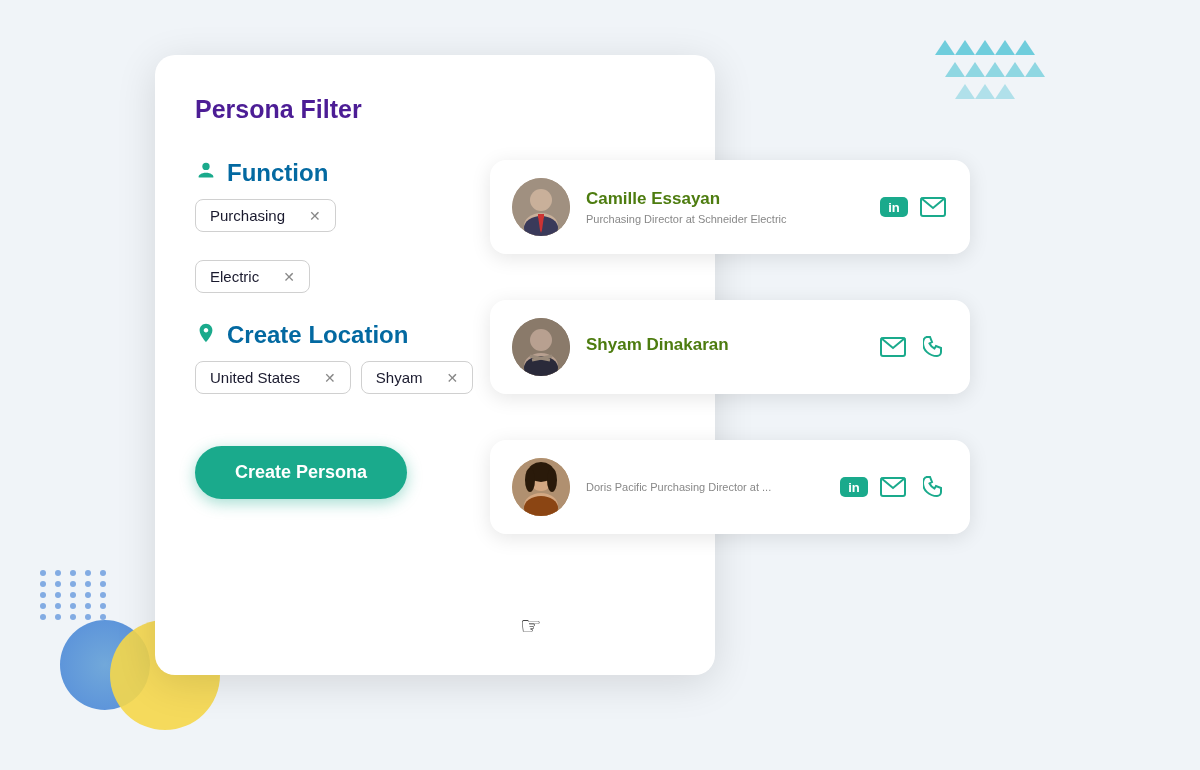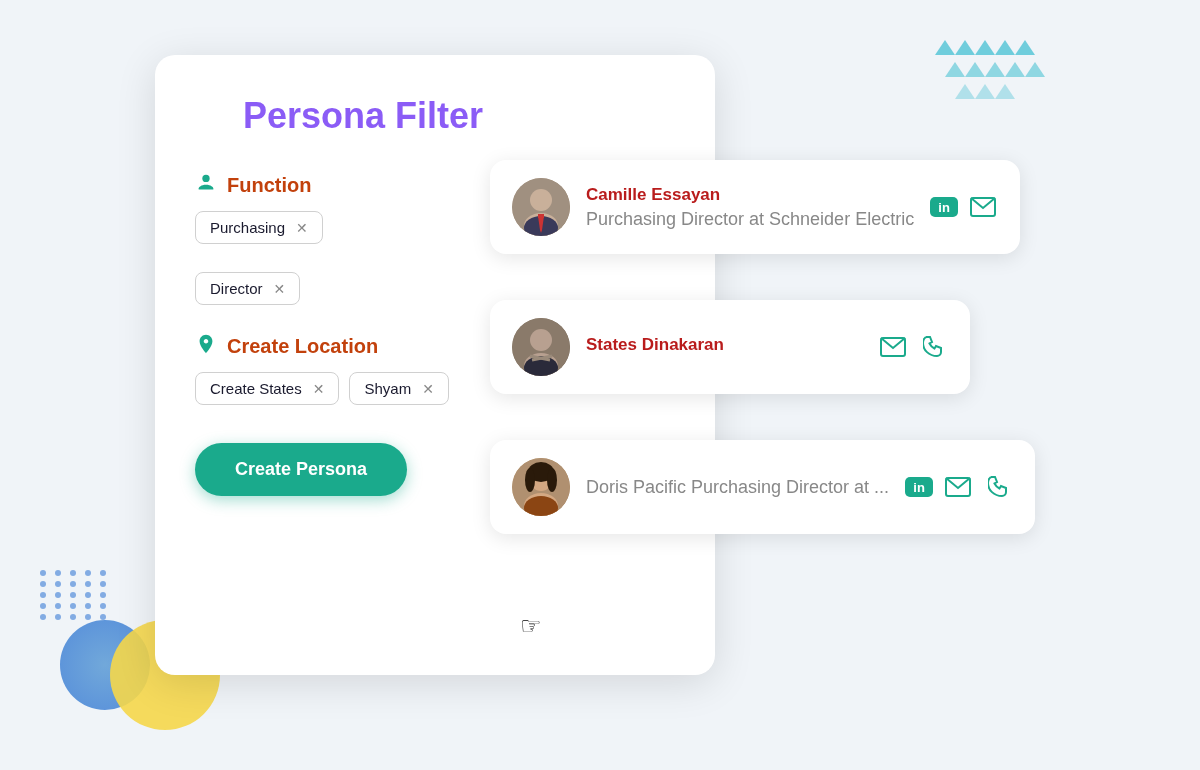--- a/index.html
+++ b/index.html
@@ -84,59 +84,58 @@
       width: 560px;
       height: 620px;
       background: white;
       border-radius: 20px;
       box-shadow: 0 8px 40px rgba(0,0,0,0.12);
       padding: 40px 40px 40px 40px;
       z-index: 10;
     }
 
     .filter-title {
-      font-size: 36px;
+      font-size: 25px;
       font-weight: 700;
-      color: #8b5cf6;
+      color: #4c1d95;
       margin-bottom: 35px;
-      margin-left: 48px;
     }
 
     .filter-section {
       margin-bottom: 28px;
     }
 
     .section-header {
       display: flex;
       align-items: center;
       gap: 10px;
       margin-bottom: 12px;
     }
 
     .section-icon {
       color: #1aaa8c;
       font-size: 18px;
     }
 
     .section-label {
-      font-size: 20px;
+      font-size: 24px;
       font-weight: 600;
-      color: #c2410c;
+      color: #0369a1;
     }
 
     .tags-row {
       display: flex;
       flex-wrap: wrap;
       gap: 10px;
     }
 
     .tag {
       display: inline-flex;
       align-items: center;
-      gap: 11px;
+      gap: 24px;
       background: white;
       border: 1.5px solid #d0d0d0;
       border-radius: 8px;
       padding: 7px 14px;
       font-size: 15px;
       font-weight: 500;
       color: #1a1a2e;
     }
 
     .tag-x {
@@ -151,21 +150,21 @@
       align-items: center;
       justify-content: center;
       background: #1aaa8c;
       color: white;
       border: none;
       border-radius: 30px;
       padding: 16px 40px;
       font-size: 18px;
       font-weight: 600;
       cursor: pointer;
-      margin-top: 10px;
+      margin-top: 24px;
       box-shadow: 0 4px 15px rgba(26,170,140,0.4);
       position: relative;
     }
 
     
     .contact-card {
       position: absolute;
       background: white;
       border-radius: 16px;
       box-shadow: 0 4px 20px rgba(0,0,0,0.10);
@@ -209,26 +208,26 @@
       height: 58px;
     }
 
     .contact-info {
       flex: 1;
     }
 
     .contact-name {
       font-size: 17px;
       font-weight: 600;
-      color: #b91c1c;
+      color: #4d7c0f;
       margin-bottom: 4px;
     }
 
     .contact-title {
-      font-size: 18px;
+      font-size: 11px;
       color: #888;
     }
 
     .contact-icons {
       display: flex;
       gap: 10px;
       align-items: center;
       margin-left: auto;
     }
 
@@ -375,39 +374,39 @@
           <span>Purchasing</span>
           <span class="tag-x">✕</span>
         </div>
       </div>
     </div>
 
     
     <div class="filter-section">
       <div class="tags-row">
         <div class="tag">
-          <span>Director</span>
+          <span>Electric</span>
           <span class="tag-x">✕</span>
         </div>
       </div>
     </div>
 
     
     <div class="filter-section">
       <div class="section-header">
         <span class="section-icon">
           <svg width="22" height="22" viewBox="0 0 24 24" fill="#1aaa8c">
             <path d="M12 2C8.13 2 5 5.13 5 9c0 5.25 7 13 7 13s7-7.75 7-13c0-3.87-3.13-7-7-7zm0 9.5c-1.38 0-2.5-1.12-2.5-2.5s1.12-2.5 2.5-2.5 2.5 1.12 2.5 2.5-1.12 2.5-2.5 2.5z"></path>
           </svg>
         </span>
         <span class="section-label">Create Location</span>
       </div>
       <div class="tags-row">
         <div class="tag">
-          <span>Create States</span>
+          <span>United States</span>
           <span class="tag-x">✕</span>
         </div>
         <div class="tag">
           <span>Shyam</span>
           <span class="tag-x">✕</span>
         </div>
       </div>
     </div>
 
     
@@ -448,21 +447,21 @@
         <circle cx="29" cy="29" r="29" fill="#8a7a6a"></circle>
         <circle cx="29" cy="22" r="11" fill="#b8a090"></circle>
         <ellipse cx="29" cy="48" rx="17" ry="13" fill="#b8a090"></ellipse>
         <ellipse cx="29" cy="50" rx="17" ry="12" fill="#2a2a3a"></ellipse>
 
         <line x1="18" y1="38" x2="38" y2="42" stroke="#9a8a7a" stroke-width="3"></line>
         <line x1="40" y1="38" x2="20" y2="42" stroke="#9a8a7a" stroke-width="3"></line>
       </svg>
     </div>
     <div class="contact-info">
-      <div class="contact-name">States Dinakaran</div>
+      <div class="contact-name">Shyam Dinakaran</div>
     </div>
     <div class="contact-icons">
       <div class="contact-icon">
         <svg width="26" height="20" viewBox="0 0 26 20" fill="none">
           <rect x="1" y="1" width="24" height="18" rx="2" stroke="#1aaa8c" stroke-width="2"></rect>
           <polyline points="1,1 13,11 25,1" stroke="#1aaa8c" stroke-width="2" fill="none"></polyline>
         </svg>
       </div>
       <div class="contact-icon phone-icon-box">
         <svg width="20" height="22" viewBox="0 0 20 22" fill="none">

